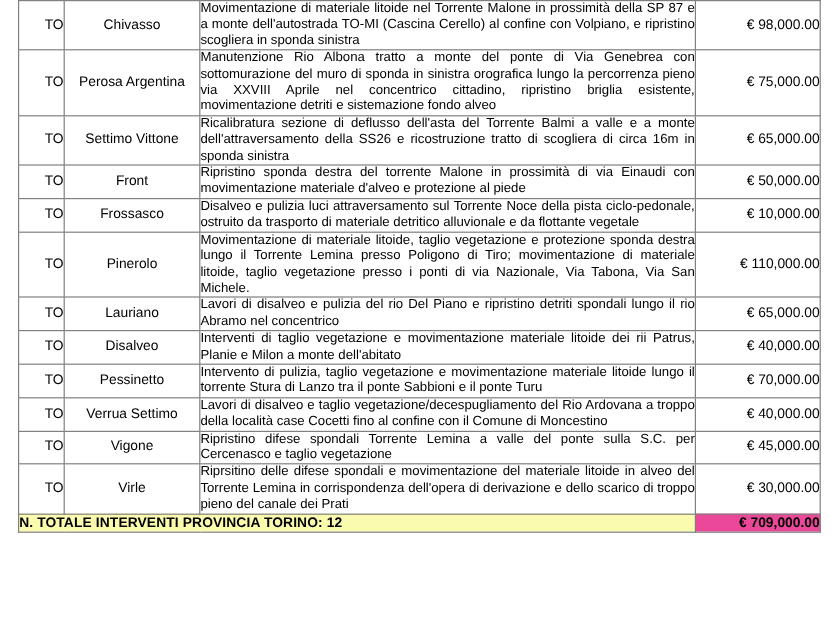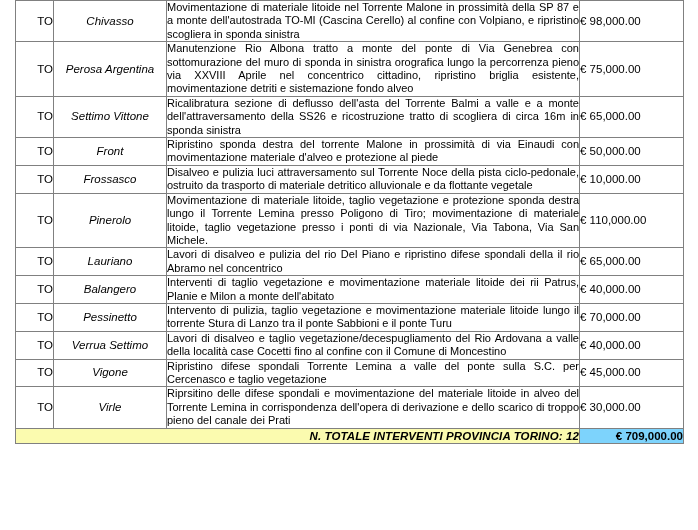--- a/index.html
+++ b/index.html
@@ -50,52 +50,51 @@
     font-size: 11.5px;
     line-height: 13px;
     padding: 2px 1px;
   }
 
   td.city {
     text-align: center;
     font-size: 11.5px;
     line-height: 13px;
     padding: 2px 3px;
-    font-style: italic;
   }
 
   td.desc {
     text-align: justify;
     text-align-last: left;
     font-size: 11px;
     line-height: 13.4px;
     padding: 2px 4px 3px 4px;
     hyphens: none;
   }
 
   td.amt {
+    text-align: right;
     font-size: 11.5px;
     line-height: 13px;
     padding: 2px 6px 2px 3px;
     white-space: nowrap;
   }
 
   
   tr.total-row td {
     background: #fbfbaf;
     border: 1px solid #808080;
   }
   td.total-label {
     font-weight: bold;
     font-size: 11.5px;
     letter-spacing: 0.1px;
-    text-align: right;
+    text-align: left;
     padding: 14px 4px 14px 8px;
     line-height: 14px;
-    font-style: italic;
   }
   td.total-amt {
     font-weight: bold;
     font-size: 11.5px;
     text-align: right;
     padding: 14px 6px 14px 3px;
     white-space: nowrap;
   }
 </style>
 </head>
@@ -142,52 +141,52 @@
         </tr>
         <tr>
           <td class="prov">TO</td>
           <td class="city">Pinerolo</td>
           <td class="desc">Movimentazione di materiale litoide, taglio vegetazione e protezione sponda destra lungo il Torrente Lemina presso Poligono di Tiro;  movimentazione di materiale litoide, taglio vegetazione presso i ponti di via Nazionale, Via Tabona, Via San Michele.</td>
           <td class="amt">€ 110,000.00</td>
         </tr>
         <tr>
           <td class="prov">TO</td>
           <td class="city">Lauriano</td>
-          <td class="desc">Lavori di disalveo e pulizia del rio Del Piano e ripristino difese spondali della il rio Abramo nel concentrico</td>
+          <td class="desc">Lavori di disalveo e pulizia del rio Del Piano e ripristino detriti spondali lungo il rio Abramo nel concentrico</td>
           <td class="amt">€ 65,000.00</td>
         </tr>
         <tr>
           <td class="prov">TO</td>
-          <td class="city">Balangero</td>
+          <td class="city">Disalveo</td>
           <td class="desc">Interventi di taglio vegetazione e movimentazione materiale litoide dei rii Patrus, Planie e Milon a monte dell'abitato</td>
           <td class="amt">€ 40,000.00</td>
         </tr>
         <tr>
           <td class="prov">TO</td>
           <td class="city">Pessinetto</td>
           <td class="desc">Intervento di pulizia, taglio vegetazione e movimentazione materiale litoide lungo il torrente Stura di Lanzo tra il ponte Sabbioni e il ponte Turu</td>
           <td class="amt">€ 70,000.00</td>
         </tr>
         <tr>
           <td class="prov">TO</td>
           <td class="city">Verrua Settimo</td>
-          <td class="desc">Lavori di disalveo e taglio vegetazione/decespugliamento del Rio Ardovana a valle della località case Cocetti fino al confine con il Comune di Moncestino</td>
+          <td class="desc">Lavori di disalveo e taglio vegetazione/decespugliamento del Rio Ardovana a troppo della località case Cocetti fino al confine con il Comune di Moncestino</td>
           <td class="amt">€ 40,000.00</td>
         </tr>
         <tr>
           <td class="prov">TO</td>
           <td class="city">Vigone</td>
           <td class="desc">Ripristino difese spondali Torrente Lemina a valle del ponte sulla S.C. per Cercenasco e taglio vegetazione</td>
           <td class="amt">€ 45,000.00</td>
         </tr>
         <tr>
           <td class="prov">TO</td>
           <td class="city">Virle</td>
           <td class="desc">Riprsitino delle difese spondali e movimentazione del materiale litoide in alveo del Torrente Lemina in corrispondenza dell'opera di derivazione e dello scarico di troppo pieno del canale dei Prati</td>
           <td class="amt">€ 30,000.00</td>
         </tr>
         <tr class="total-row">
           <td class="total-label" colspan="3" style="background: rgb(251, 251, 175);">N. TOTALE  INTERVENTI PROVINCIA TORINO: 12</td>
-          <td class="total-amt" style="background: #7dd3fc;">€ 709,000.00</td>
+          <td class="total-amt" style="background: #ec4899;">€ 709,000.00</td>
         </tr>
       </tbody>
   </table>
 </div>
 
 </body></html>

